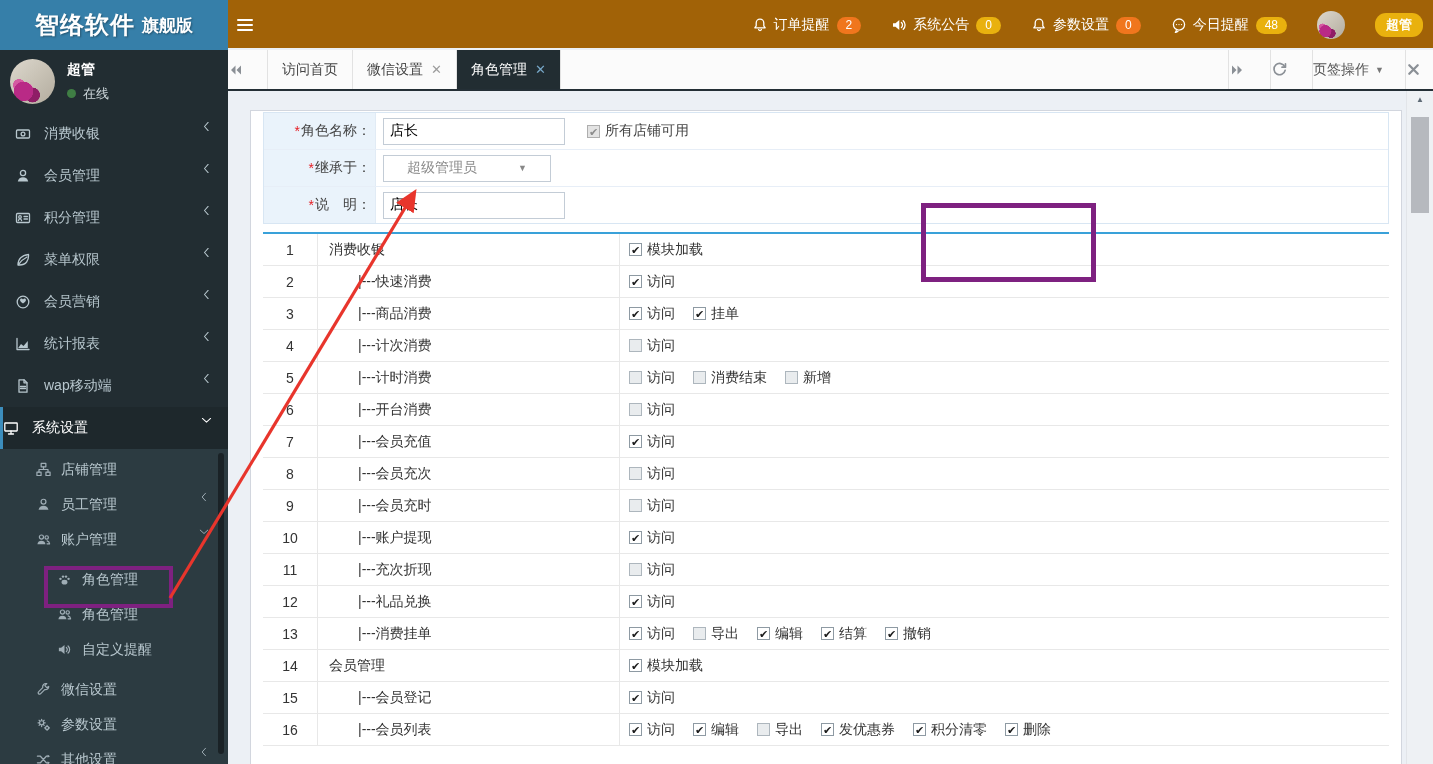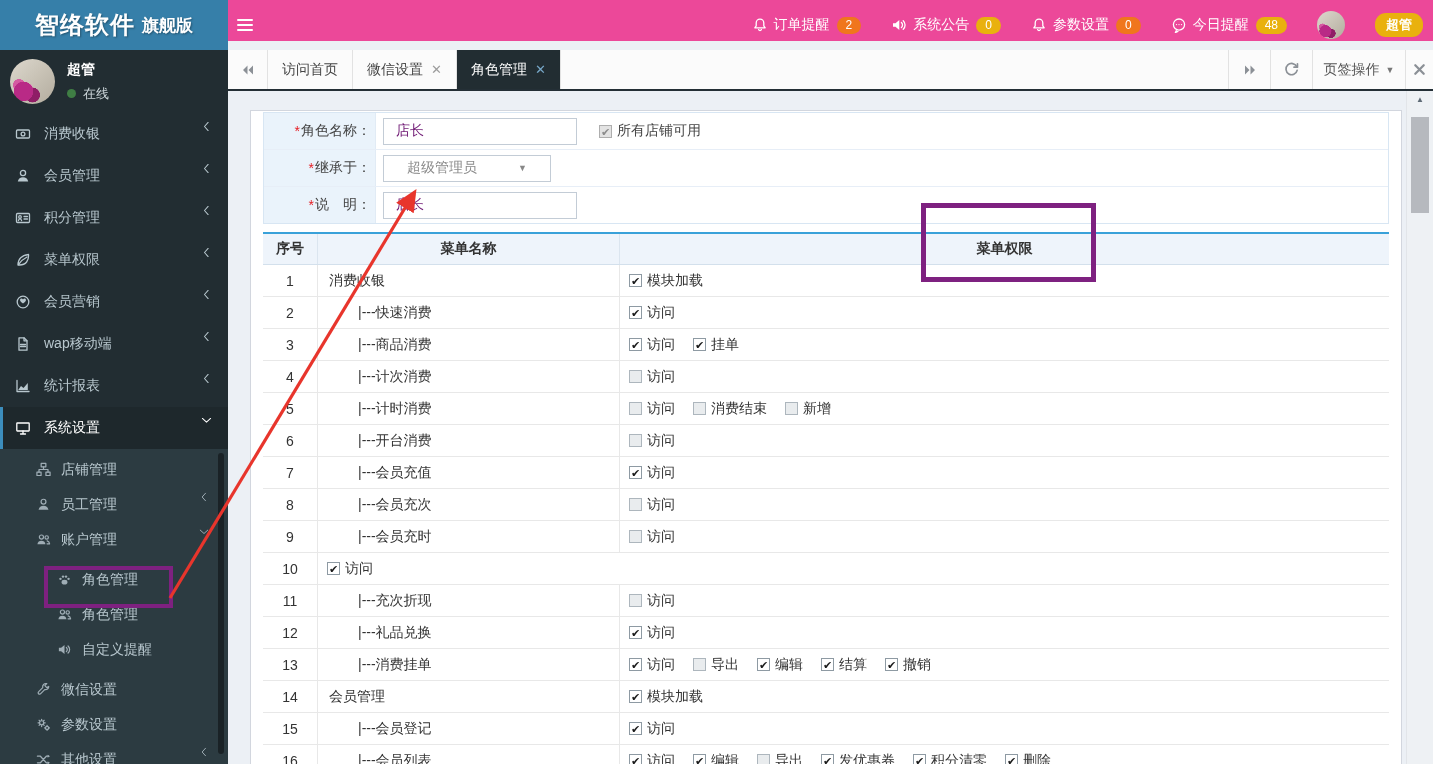--- a/index.html
+++ b/index.html
@@ -3,21 +3,21 @@
 <meta charset="utf-8">
 <style>
   html,body{margin:0;padding:0;}
   body{width:1433px;height:764px;position:relative;overflow:hidden;
        font-family:"Liberation Sans","DejaVu Sans",sans-serif;background:#ecf0f5;
        -webkit-font-smoothing:antialiased;}
   .icon svg{stroke:currentColor;fill:none;stroke-width:1.3;stroke-linecap:round;stroke-linejoin:round;display:block}
   .icon svg .f{fill:currentColor;stroke:none}
 
   
-  .topbar{position:absolute;left:0;top:0;width:1433px;height:41px;background:#ec4899;z-index:10}
+  .topbar{position:absolute;left:0;top:0;width:1433px;height:48px;background:#a16207;z-index:10}
   .brand{position:absolute;left:0;top:0;width:228px;height:50px;background:#367fa9;
          display:flex;align-items:center;justify-content:center;gap:7px;color:#fff;
          font-family:"DejaVu Serif","Liberation Serif",serif;font-weight:bold;
          text-shadow:1px 1px 2px rgba(0,0,0,.35)}
   .brand .bname{font-size:24px;letter-spacing:1px}
   .brand .bedition{font-size:17px}
   .hamburger{position:absolute;left:237px;top:15px;width:24px;height:20px;cursor:pointer;
              display:flex;flex-direction:column;justify-content:center;gap:3px}
   .hamburger i{display:block;width:16px;height:2px;background:#fff;border-radius:1px}
   .nav-right{position:absolute;right:10px;top:0;height:50px;display:flex;align-items:center;gap:30px}
@@ -41,34 +41,34 @@
   .user-panel{height:63px;display:flex;align-items:center;padding:0 10px;box-sizing:border-box}
   .user-avatar{width:45px;height:45px;flex:0 0 45px}
   .user-meta{margin-left:12px}
   .user-name{color:#fff;font-size:14px;font-weight:bold;margin-bottom:6px}
   .user-status{display:flex;align-items:center;font-size:13px;color:#cfd8dc}
   .dot{width:9px;height:9px;border-radius:50%;background:#3f7e44;margin-right:7px}
   .menu{list-style:none;margin:0;padding:0}
   .m-item{height:42px;display:flex;align-items:center;padding:0 15px;color:#b8c7ce;font-size:14px;cursor:pointer}
   .m-item .icon{width:20px;margin-right:9px;color:#b8c7ce}
   .m-item .chev{margin-left:auto;color:#a7b5bc}
-  .m-item.active{color:#fff;background:#1e282c;border-left:3px solid #3c8dbc;padding-left:12px}
+  .m-item.active{color:#fff;background:#1e282c;border-left:3px solid #3c8dbc;padding-left:0}
   .m-item.active .icon{color:#fff}
   .submenu{background:#2c3b41;padding:3px 0;list-style:none;margin:0}
   .s-item{height:35px;display:flex;align-items:center;padding-left:36px;color:#b8c7ce;font-size:14px;cursor:pointer}
   .s-item .icon{width:18px;margin-right:7px;color:#9fadb5}
   .s-item .chev{margin-left:auto;color:#a7b5bc;padding-right:18px}
   .s-item.l2{padding-left:57px}
   .nest-gap{height:5px}
   .side-sb{position:absolute;right:4px;top:403px;width:6px;height:301px;background:#1a2226;border-radius:3px;cursor:pointer}
 
   
   .tabbar{position:absolute;left:228px;top:50px;width:1205px;height:41px;background:#fbfbfb;
           border-bottom:2px solid #242f36;box-sizing:border-box;display:flex;z-index:8}
-  .tb-btn{border-right:1px solid #e2e2e2;display:flex;align-items:center;justify-content:center;color:#8b9096;cursor:pointer}
+  .tb-btn{border-right:1px solid #e2e2e2;display:flex;align-items:center;color:#8b9096;cursor:pointer}
   .tb-btn.lft{width:39px}
   .tabs{display:flex}
   .tab{padding:4px 14px;border-right:1px solid #e2e2e2;display:flex;align-items:center;gap:8px;
        font-size:14px;color:#454545;cursor:pointer;white-space:nowrap}
   .tab.active{background:#222d32;color:#fff}
   .tab .x{color:#9c9c9c;font-size:13px;font-weight:bold;line-height:1;cursor:pointer}
   .tab.active .x{color:#77a8c9}
   .tb-spacer{flex:1}
   .tb-right{display:flex}
   .tb-right .tb-btn{border-right:none;border-left:1px solid #e2e2e2}
@@ -81,21 +81,21 @@
   .content{position:absolute;left:228px;top:91px;width:1178px;height:673px;background:#ecf0f5}
   .panel{position:absolute;left:22px;top:19px;width:1152px;height:700px;background:#fff;
          border:1px solid #d2d6de;box-sizing:border-box;padding:1px 12px 0}
   .fbox{border:1px solid #d8e6f3}
   .frow{height:36px;display:flex;align-items:stretch;border-bottom:1px solid #e7eef7}
   .frow:last-child{border-bottom:none}
   .flabel{width:112px;flex:0 0 112px;background:#eaf3fb;display:flex;align-items:center;justify-content:flex-end;
           padding-right:4px;color:#444;font-size:14px;border-right:1px solid #e1ebf5;box-sizing:border-box}
   .req{color:#e51c23;margin-right:1px}
   .fval{display:flex;align-items:center;padding-left:7px;flex:1}
-  input.txt{width:168px;height:25px;border:1px solid #c3ccd6;padding:0 12px;font-size:14px;color:#701a75;
+  input.txt{width:168px;height:25px;border:1px solid #c3ccd6;padding:0 6px;font-size:14px;color:#000000;
             font-family:"Liberation Sans","DejaVu Sans",sans-serif;outline:none}
   .sel{width:168px;height:27px;border:1px solid #c3ccd6;display:flex;align-items:center;
        justify-content:space-between;padding:0 23px;color:#8a8a8a;font-size:14px;box-sizing:border-box;
        background:#fff;cursor:pointer}
   .sel .caret{font-size:9px;color:#888}
   .cb{width:13px;height:13px;flex:0 0 13px;border:1px solid #8e9aa3;background:#fff;font-size:11px;
       line-height:12px;text-align:center;color:#1a1a1a;display:inline-block;box-sizing:border-box;cursor:pointer}
   .cb.off{background:#e9ecee;border-color:#adb6bd}
   .cb.dis{background:#e3e3e3;border-color:#aeaeae;color:#8c8c8c}
   .side-cb{margin-left:22px;display:flex;align-items:center;gap:5px;font-size:14px;color:#444}
@@ -260,38 +260,38 @@
           </svg>
         </span>
      <span>会员营销</span>
      <span class="chev"><span class="icon"><svg width="13" height="13" viewBox="0 0 16 16">
               <path d="M10 3 5.5 8 10 13"></path>
             </svg></span></span>
    </li>
       <li class="m-item">
      <span class="icon">
           <svg width="16" height="16" viewBox="0 0 16 16">
+            <path d="M2 2.5v11h12"></path>
+            <path class="f" d="M3.2 12l2.8-4 2.5 2 4.3-5v7z"></path>
+          </svg>
+        </span>
+     <span>统计报表</span>
+     <span class="chev"><span class="icon"><svg width="13" height="13" viewBox="0 0 16 16">
+              <path d="M10 3 5.5 8 10 13"></path>
+            </svg></span></span>
+   </li>
+      <li class="m-item">
+     <span class="icon">
+          <svg width="16" height="16" viewBox="0 0 16 16">
             <path d="M4 1.8h5l3 3v9.4H4z"></path>
             <path d="M9 1.8v3h3"></path>
             <path d="M5.5 8.5h5M5.5 10.5h5"></path>
           </svg>
         </span>
      <span>wap移动端</span>
-     <span class="chev"><span class="icon"><svg width="13" height="13" viewBox="0 0 16 16">
-              <path d="M10 3 5.5 8 10 13"></path>
-            </svg></span></span>
-   </li>
-      <li class="m-item">
-     <span class="icon">
-          <svg width="16" height="16" viewBox="0 0 16 16">
-            <path d="M2 2.5v11h12"></path>
-            <path class="f" d="M3.2 12l2.8-4 2.5 2 4.3-5v7z"></path>
-          </svg>
-        </span>
-     <span>统计报表</span>
      <span class="chev"><span class="icon"><svg width="13" height="13" viewBox="0 0 16 16">
               <path d="M10 3 5.5 8 10 13"></path>
             </svg></span></span>
    </li>
       <li class="m-item active">
      <span class="icon">
           <svg width="16" height="16" viewBox="0 0 16 16">
             <rect x="1.8" y="3" width="12.4" height="8" rx=".5"></rect>
             <path d="M5.5 14h5M8 11v3"></path>
           </svg>
@@ -500,25 +500,20 @@
             <div class="flabel">
               <span class="req">*</span>
               <span>说　明：</span>
             </div>
             <div class="fval">
             <input class="txt" type="text" value="店长" style="">
           </div>
           </div>
       </div>
     <div class="ptable">
-      <div class="phead">
-        <div class="ph-no">序号</div>
-        <div class="ph-name">菜单名称</div>
-        <div class="ph-perm">菜单权限</div>
-      </div>
       <div id="perm-rows">
           <div class="trow">
      <div class="c-no">1</div>
      <div class="c-name">消费收银</div>
      <div class="c-perms">
        <span class="perm">
             <span class="cb">✔</span>
             <span>模块加载</span>
           </span>
      </div>
@@ -610,20 +605,21 @@
      <div class="c-name child">|---会员充时</div>
      <div class="c-perms">
        <span class="perm">
             <span class="cb off"></span>
             <span>访问</span>
           </span>
      </div>
    </div>
           <div class="trow">
      <div class="c-no">10</div>
+     <div class="c-name child">|---账户提现</div>
      <div class="c-perms">
        <span class="perm">
             <span class="cb">✔</span>
             <span>访问</span>
           </span>
      </div>
    </div>
           <div class="trow">
      <div class="c-no">11</div>
      <div class="c-name child">|---充次折现</div>

